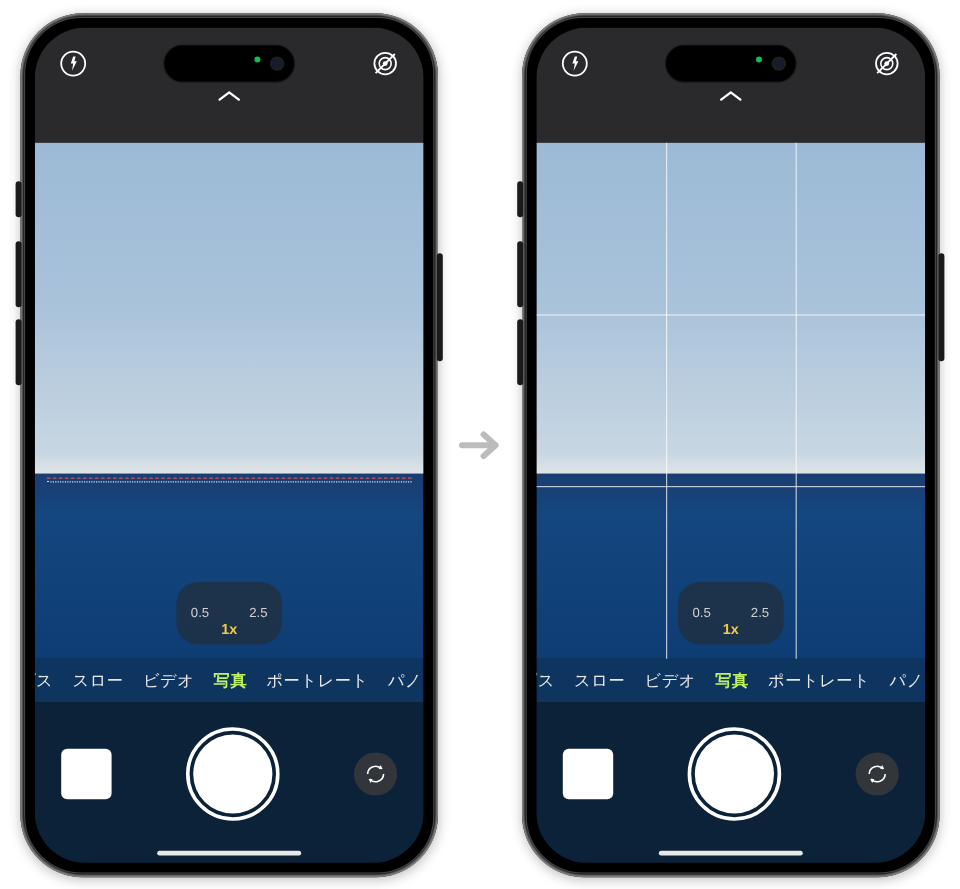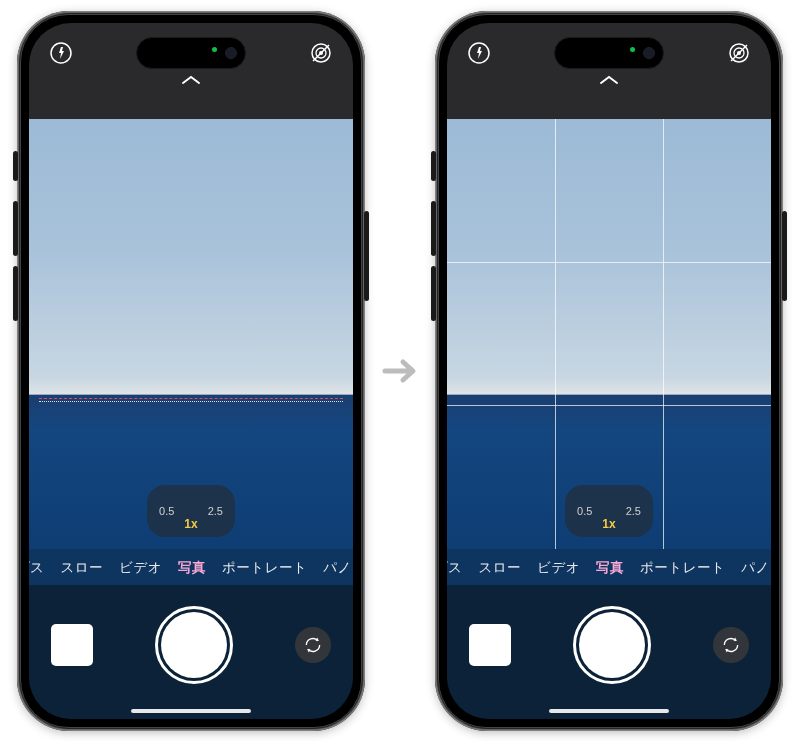--- a/index.html
+++ b/index.html
@@ -108,21 +108,21 @@
     height:170px;
     background:#0e355f;
     display:flex; flex-direction:column;
   }
   .mode-strip {
     display:flex; gap:16px; justify-content:center;
     font-size:13.5px; color:#eaeaea;
     padding:10px 0 8px;
     background:rgba(10,20,30,0.0);
   }
-  .mode-strip .mode.active { color:#f9a8d4; font-weight:600; }
+  .mode-strip .mode.active { color:#bef264; font-weight:600; }
   .mode-strip .mode { white-space:nowrap; letter-spacing:0.5px; }
   .controls-row {
     flex:1;
     background:rgba(10,10,10,0.45);
     display:flex; align-items:center; justify-content:space-between;
     padding:0 22px 14px;
   }
   .thumb {
     width:42px; height:42px; background:#fff; border-radius:5px;
   }

